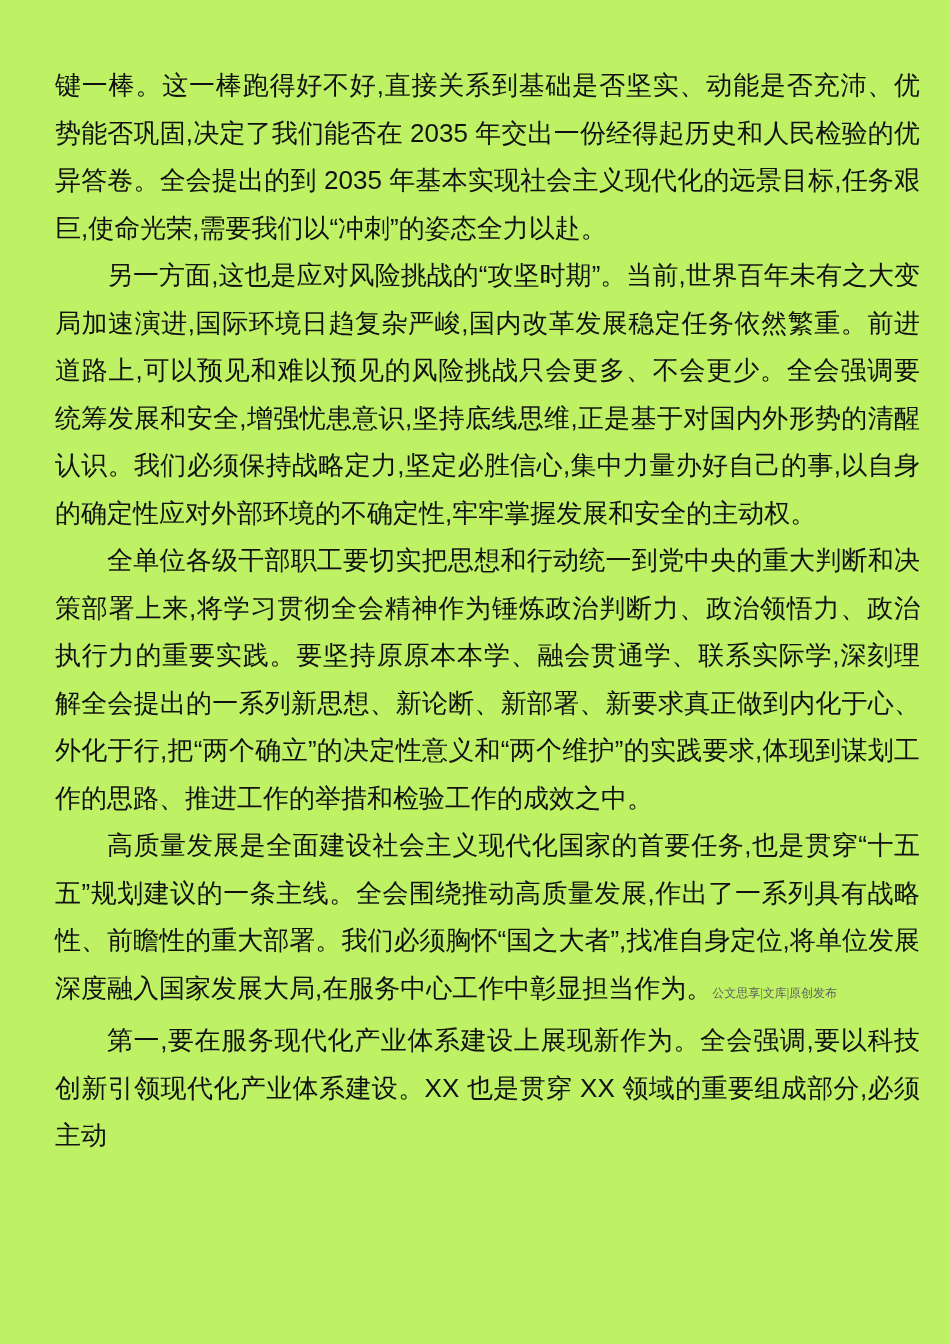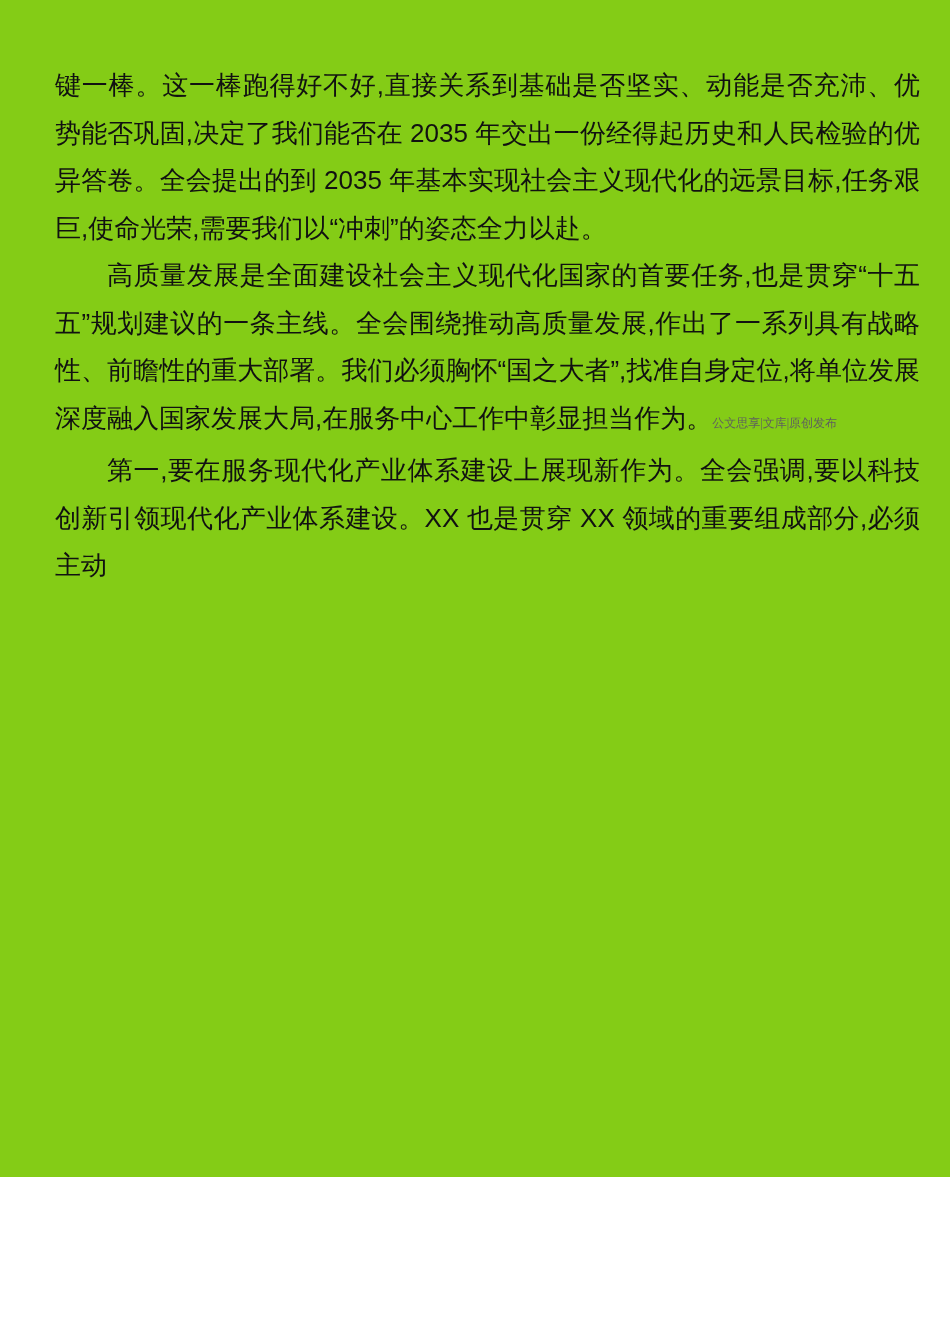--- a/index.html
+++ b/index.html
@@ -3,24 +3,24 @@
 <meta charset="utf-8">
 <style>
   html, body {
     margin: 0;
     padding: 0;
     background: #ffffff;
   }
   .page {
     position: relative;
     width: 950px;
-    height: 1177px;
+    height: 1344px;
     box-sizing: border-box;
     padding: 62px 30px 0 55px;
-    background: #84cc16;
+    background: #bef264;
     overflow: hidden;
     font-family: "Liberation Sans", "DejaVu Sans", sans-serif;
   }
   .para {
     margin: 0;
     font-size: 26px;
     line-height: 47.5px;
     color: #111111;
     text-align: justify;
     text-indent: 2em;
@@ -38,19 +38,21 @@
     letter-spacing: 0;
     color: #5f5f5f;
   }
 </style>
 </head>
 <body>
 
 <div class="page">
   <p class="para first">键一棒。这一棒跑得好不好,直接关系到基础是否坚实、动能是否充沛、优势能否巩固,决定了我们能否在 2035 年交出一份经得起历史和人民检验的优异答卷。全会提出的到 2035 年基本实现社会主义现代化的远景目标,任务艰巨,使命光荣,需要我们以“冲刺”的姿态全力以赴。</p>
 
+  <p class="para">另一方面,这也是应对风险挑战的“攻坚时期”。当前,世界百年未有之大变局加速演进,国际环境日趋复杂严峻,国内改革发展稳定任务依然繁重。前进道路上,可以预见和难以预见的风险挑战只会更多、不会更少。全会强调要统筹发展和安全,增强忧患意识,坚持底线思维,正是基于对国内外形势的清醒认识。我们必须保持战略定力,坚定必胜信心,集中力量办好自己的事,以自身的确定性应对外部环境的不确定性,牢牢掌握发展和安全的主动权。</p>
 
+  <p class="para">全单位各级干部职工要切实把思想和行动统一到党中央的重大判断和决策部署上来,将学习贯彻全会精神作为锤炼政治判断力、政治领悟力、政治执行力的重要实践。要坚持原原本本学、融会贯通学、联系实际学,深刻理解全会提出的一系列新思想、新论断、新部署、新要求真正做到内化于心、外化于行,把“两个确立”的决定性意义和“两个维护”的实践要求,体现到谋划工作的思路、推进工作的举措和检验工作的成效之中。</p>
 
 
   <p class="para"><span>高质量发展是全面建设社会主义现代化国家的首要任务,也是贯穿“十五五”规划建议的一条主线。全会围绕推动高质量发展,作出了一系列具有战略性、前瞻性的重大部署。我们必须胸怀“国之大者”,找准自身定位,将单位发展深度融入国家发展大局,在服务中心工作中彰显担当作为。</span><span class="watermark">公文思享|文库|原创发布</span></p>
 
   <p class="para">第一,要在服务现代化产业体系建设上展现新作为。全会强调,要以科技创新引领现代化产业体系建设。XX 也是贯穿 XX 领域的重要组成部分,必须主动</p>
 </div>
 
 </body></html>

